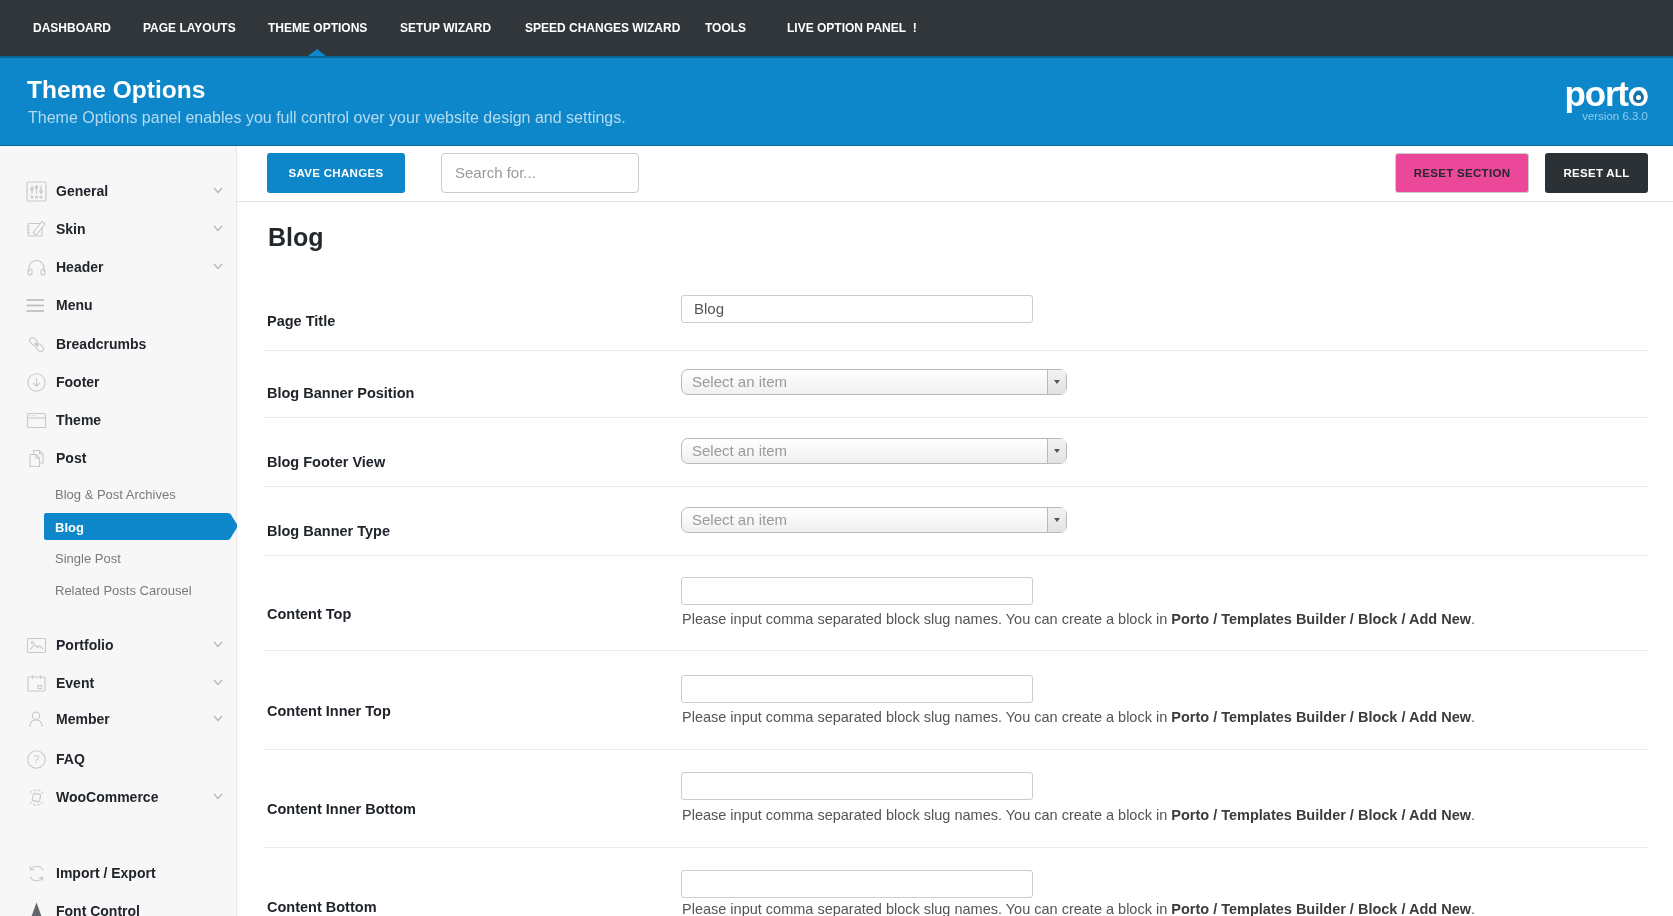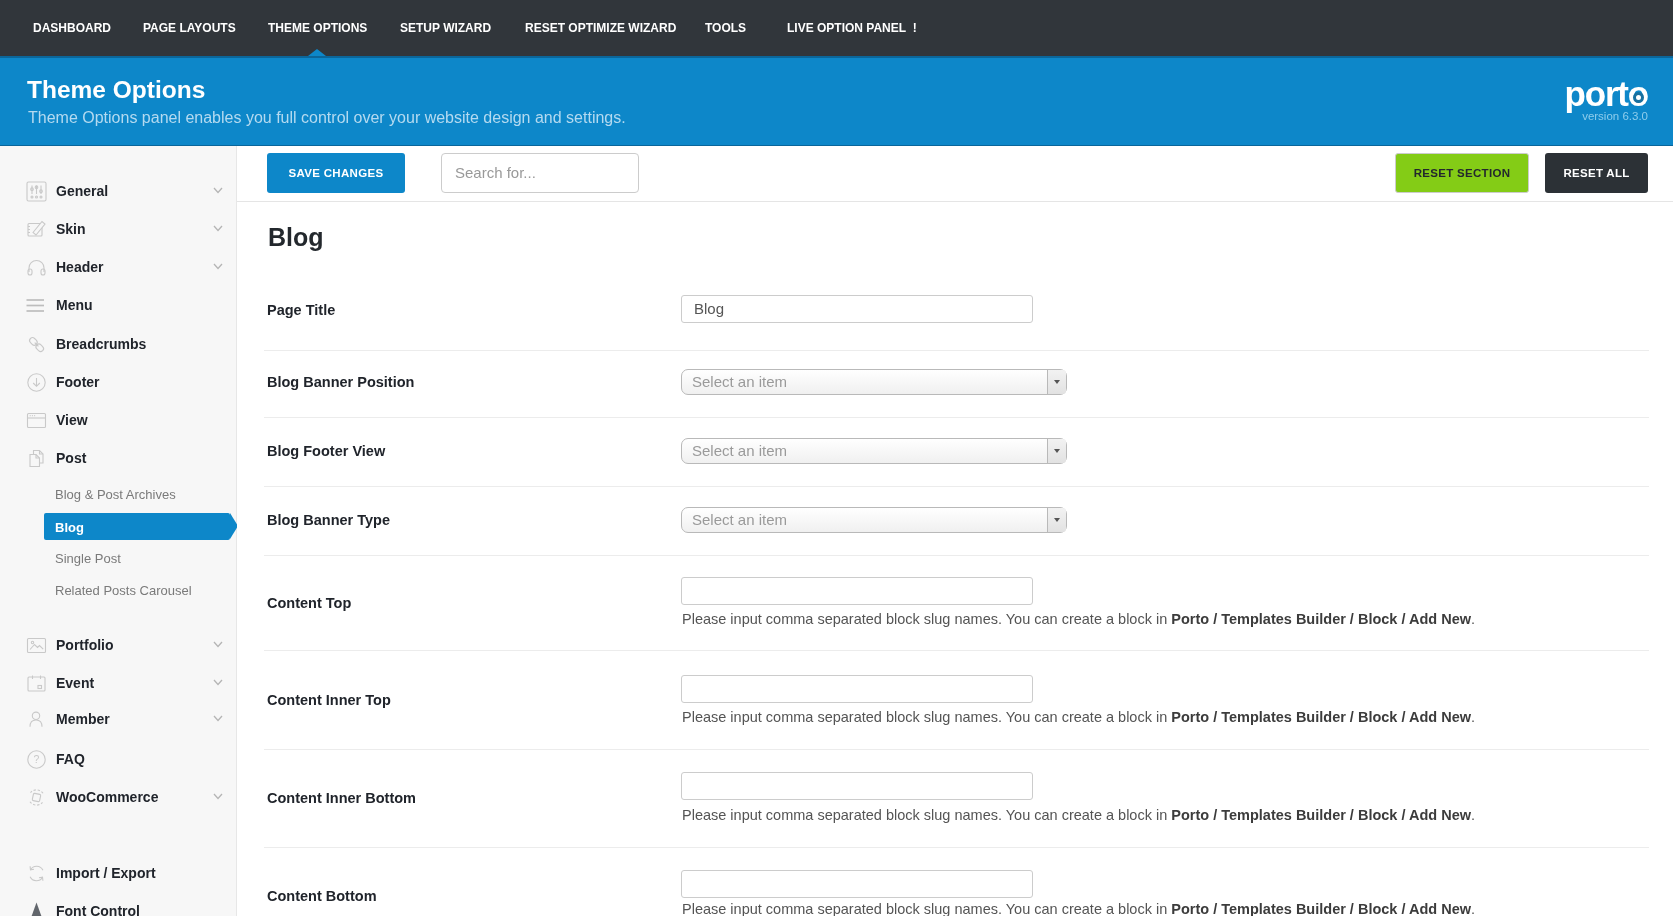--- a/index.html
+++ b/index.html
@@ -48,29 +48,29 @@
 
 
 #content { position:absolute; top:146px; left:237px; width:1436px; height:598px; background:#fff; }
 .btn { position:absolute; font-size:11.5px; font-weight:700; letter-spacing:.3px;
   text-align:center; border-radius:3px; }
 #save { left:30px; top:7px; width:138px; height:40px; line-height:40px; background:#0d87c9; color:#fff; }
 #search { position:absolute; left:204px; top:7px; width:198px; height:40px;
   border:1px solid #ccc; border-radius:4px; font-size:15px; color:#999;
   line-height:38px; padding-left:13px; }
 #rsec { left:1158px; top:7px; width:134px; height:40px; line-height:38px;
-  background:#84cc16; border:1px solid #ccc; color:#23282d; }
+  background:#ec4899; border:1px solid #ccc; color:#23282d; }
 #rall { left:1308px; top:7px; width:103px; height:40px; line-height:40px;
   background:#2c3136; color:#fff; }
 #tooldiv { position:absolute; left:0; top:55px; width:1436px; height:1px; background:#e5e5e5; }
 #h1blog { position:absolute; left:31px; top:76.5px; font-size:25px; font-weight:700; color:#23282d; }
 
 .rowdiv { position:absolute; left:27px; width:1385px; height:1px; background:#ececec; }
 .flabel { position:absolute; left:30px; transform:translateY(-50%); font-size:14.5px;
-  font-weight:700; color:#20242b; white-space:nowrap; }
+  font-weight:700; color:#20242b; white-space:nowrap;margin-top:11px; }
 .tinput { position:absolute; left:444px; width:352px; height:28px; border:1px solid #ccc;
   border-radius:3px; background:#fff; font-size:15px; color:#555; line-height:26px;
   padding-left:12px; }
 .sel { position:absolute; left:444px; width:386px; height:26px;
   border:1px solid #b9b9b9; border-radius:7px;
   background:linear-gradient(#ffffff, #f0f0f0); }
 .sel .txt { position:absolute; left:10px; top:0; line-height:24px; font-size:15px; color:#9a9a9a; }
 .sel .dbtn { position:absolute; right:0; top:0; width:19px; height:24px;
   border-left:1px solid #b9b9b9; border-radius:0 3px 3px 0;
   background:linear-gradient(#f2f2f2, #e2e2e2); }
@@ -81,21 +81,21 @@
 .help b { color:#3c3c3c; }
 </style>
 </head>
 <body>
 
 <div id="topnav">
   <span style="left:33px">DASHBOARD</span>
   <span style="left:143px">PAGE LAYOUTS</span>
   <span style="left:268px">THEME OPTIONS</span>
   <span style="left:400px">SETUP WIZARD</span>
-  <span style="left:525px">RESET OPTIMIZE WIZARD</span>
+  <span style="left:525px">SPEED CHANGES WIZARD</span>
   <span style="left:705px">TOOLS</span>
   <span style="left:787px">LIVE OPTION PANEL&nbsp;&nbsp;!</span>
 </div>
 <div id="caret"></div>
 
 <div id="hero">
   <h1>Theme Options</h1>
   <p>Theme Options panel enables you full control over your website design and settings.</p>
   <div id="logo">
     <div class="word">porto<span id="oring"></span></div>
@@ -173,21 +173,21 @@
     <span class="lb">Footer</span>
   </div>
   <div class="mi" style="top:255px">
     <svg class="ic" viewBox="0 0 21 21" fill="none" stroke="#c9c9c9" stroke-width="1.1">
         <rect x="1.5" y="3.5" width="18" height="14" rx="1"></rect>
         <line x1="1.5" y1="8" x2="19.5" y2="8"></line>
         <circle cx="4.2" cy="5.7" r="0.6" fill="#c9c9c9" stroke="none"></circle>
         <circle cx="6.4" cy="5.7" r="0.6" fill="#c9c9c9" stroke="none"></circle>
         <circle cx="8.6" cy="5.7" r="0.6" fill="#c9c9c9" stroke="none"></circle>
       </svg>
-    <span class="lb">View</span>
+    <span class="lb">Theme</span>
   </div>
   <div class="mi" style="top:293px">
     <svg class="ic" viewBox="0 0 21 21" fill="none" stroke="#c9c9c9" stroke-width="1.1">
         <path d="M7.5 2.5 h6 l3.5 3.5 v9 h-9.5 z" fill="#f7f7f7"></path>
         <path d="M13.5 2.5 v3.5 h3.5"></path>
         <path d="M4 6.5 h6 l3.5 3.5 v8.5 h-9.5 z" fill="#f7f7f7"></path>
         <path d="M10 6.5 v3.5 h3.5"></path>
       </svg>
     <span class="lb">Post</span>
   </div>

